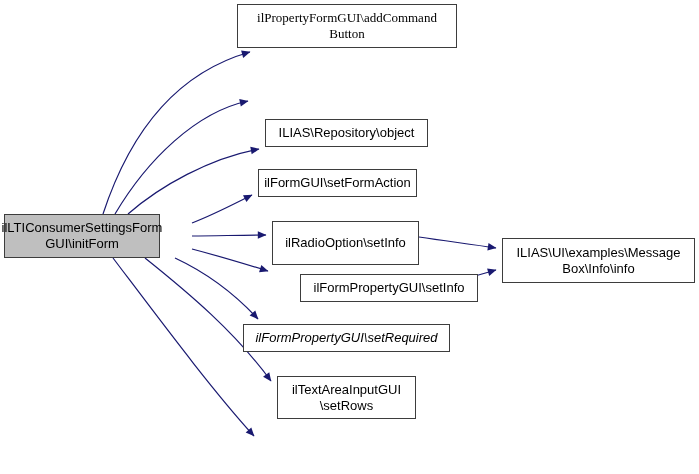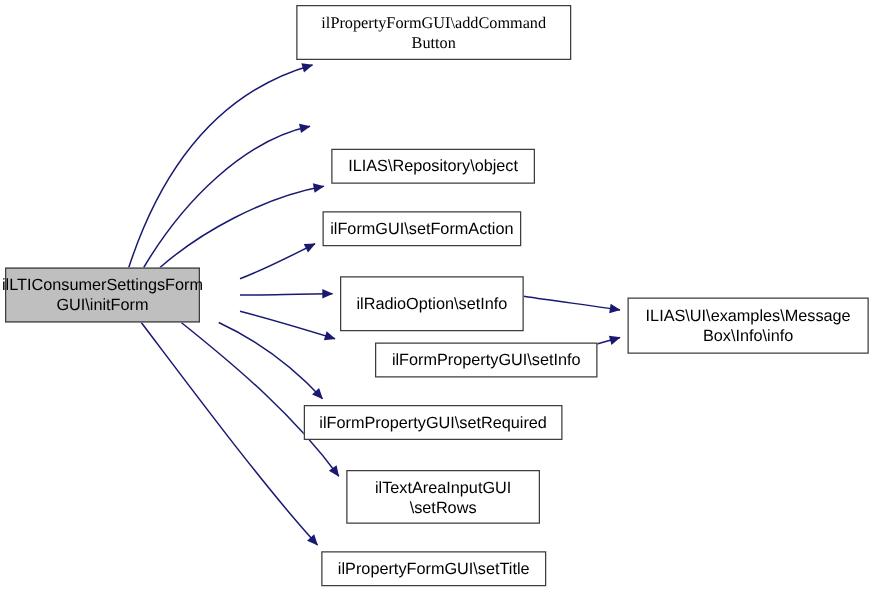--- a/index.html
+++ b/index.html
@@ -83,23 +83,22 @@
 
 
   <div class="node" style="left:265px; top:119px; width:163px; height:28px;">ILIAS\Repository\object</div>
 
   <div class="node" style="left:258px; top:169px; width:159px; height:28px;">ilFormGUI\setFormAction</div>
 
   <div class="node" style="left:272px; top:221px; width:147px; height:44px;">ilRadioOption\setInfo</div>
 
   <div class="node" style="left:257px; top:274px; width:178px; height:28px;margin-left:43px;">ilFormPropertyGUI\setInfo</div>
 
-  <div class="node" style="left:243px; top:324px; width:207px; height:28px;">ilFormPropertyGUI\setRequired</div>
+  <div class="node" style="left:243px; top:324px; width:207px; height:28px;font-style:italic;">ilFormPropertyGUI\setRequired</div>
 
-  <div class="node" style="left:277px; top:376px; width:155px; height:43px;">ilTextAreaInputGUI
+  <div class="node" style="left:277px; top:376px; width:139px; height:43px;">ilTextAreaInputGUI
 \setRows</div>
 
-  <div class="node" style="left:257px; top:441px; width:180px; height:28px;">ilPropertyFormGUI\setTitle</div>
 
   <div class="node" style="left:502px; top:238px; width:193px; height:45px;text-align:center;">ILIAS\UI\examples\Message
 Box\Info\info</div>
 
 </div>
 
 </body></html>

